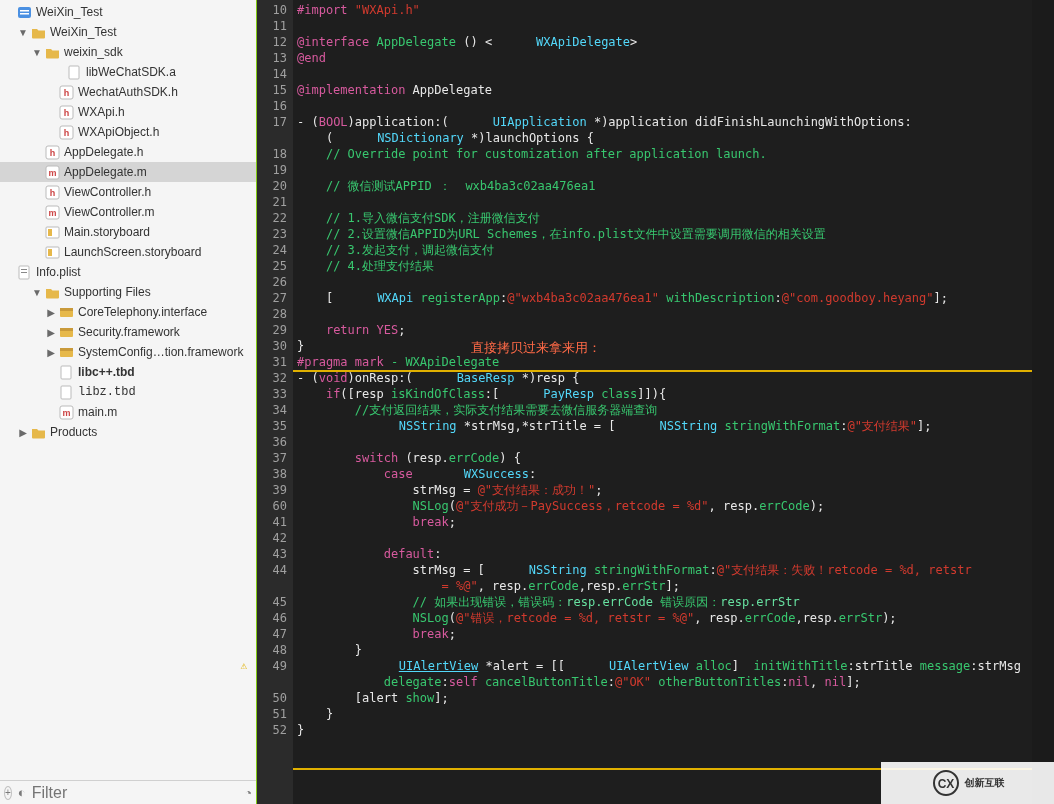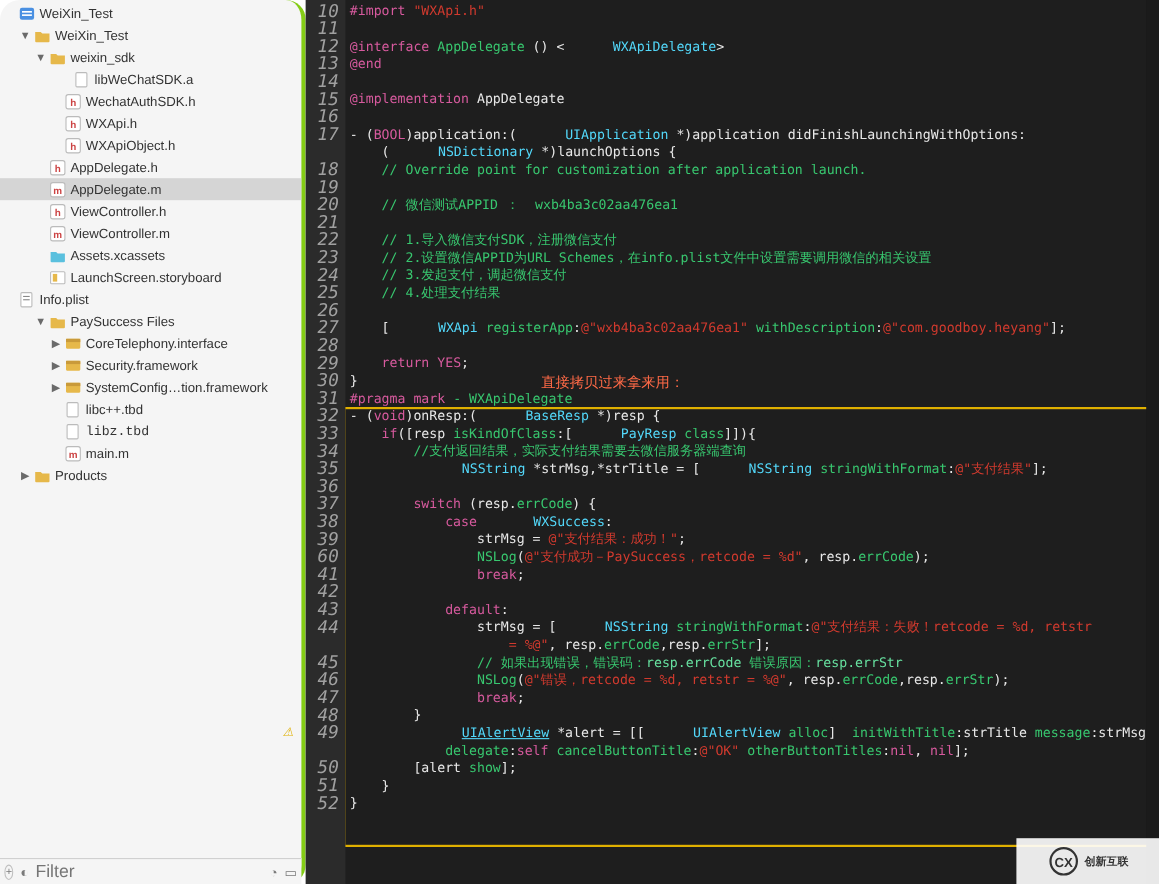--- a/index.html
+++ b/index.html
@@ -1,37 +1,37 @@
 <!DOCTYPE html>
 <html><head>
 <meta charset="utf-8">
 <style>
 * { margin: 0; padding: 0; box-sizing: border-box; }
 body { font-family: "Helvetica Neue", Arial, sans-serif; font-size: 12px; background: #fff; display: flex; height: 804px; width: 1054px; overflow: hidden; }
-.sidebar { width: 278px; background: #F5F5F5; border-right: 4px solid #84cc16; display: flex; flex-direction: column; border-radius: 18px; }
+.sidebar { width: 257px; background: #F5F5F5; border-right: 1px solid #84cc16; display: flex; flex-direction: column; }
 .file-tree { flex: 1; overflow-y: auto; padding-top: 2px; }
 .tree-row { display: flex; align-items: center; height: 20px; padding-left: 4px; cursor: pointer; white-space: nowrap; }
 .tree-row.selected { background: #D5D5D5; }
 .tree-row .disclosure { width: 10px; text-align: center; color: #6A6A6A; font-size: 10px; margin-right: 2px; }
 .tree-row .icon { width: 16px; height: 16px; margin-right: 4px; display: inline-flex; align-items: center; justify-content: center; }
 .tree-row .label { color: #333; font-size: 12px; }
 .filter-bar { display: flex; align-items: center; height: 24px; border-top: 1px solid #D0D0D0; background: #F5F5F5; padding: 0 4px; gap: 6px; }
 .filter-bar .iconbtn { width: 14px; height: 14px; display: inline-flex; align-items: center; justify-content: center; color: #7A7A7A; border: 1px solid #C0C0C0; border-radius: 50%; font-size: 10px; line-height: 1; }
 .filter-bar input { flex: 1; border: none; background: transparent; font-size: 16px; color: #333; outline: none; }
 .filter-bar .rightbtn { width: 14px; height: 14px; display: inline-flex; align-items: center; justify-content: center; color: #7A7A7A; }
 .code-area { flex: 1; background: #1E1E1E; display: flex; position: relative; }
-.gutter { width: 36px; background: #2B2B2B; color: #A0A0A0; text-align: right; font-family: Menlo, monospace; font-size: 16px; padding: 2px 6px 2px 0; line-height: 16px; font-style: italic; }
+.gutter { width: 36px; background: #2B2B2B; color: #A0A0A0; text-align: right; font-family: Menlo, monospace; font-size: 12px; padding: 2px 6px 2px 0; line-height: 16px; }
 .gutter .ln { height: 16px; }
 .gutter .warn::before { content: "⚠"; color: #E0B000; position: absolute; margin-left: -32px; font-size: 11px; }
 .code { flex: 1; font-family: Menlo, monospace; font-size: 12px; color: #E8E8E8; line-height: 16px; padding: 2px 0 2px 4px; position: relative; overflow: hidden; }
 .code pre { margin: 0; white-space: pre; }
 .box-highlight { position: absolute; border: 2px solid #E0B000; pointer-events: none; }
 .annotation { position: absolute; color: #FF6A47; font-family: "PingFang SC", sans-serif; font-size: 13px; }
 .minimap { width: 22px; background: #1B1B1B; }
-.watermark { position: absolute; right: 0; bottom: 0; width: 130px; height: 42px; background: rgba(255,255,255,0.9); display: flex; align-items: center; justify-content: center; font-weight: bold; color: #333; font-size: 10px; z-index: 50; }
+.watermark { position: absolute; right: 0; bottom: 0; width: 173px; height: 42px; background: rgba(255,255,255,0.9); display: flex; align-items: center; justify-content: center; font-weight: bold; color: #333; font-size: 10px; z-index: 50; }
 
 .kw { color: #D75A9E; font-weight: normal; }
 .str { color: #D13A2E; }
 .cls { color: #53D8FA; margin-left: 44px; }
 .clsg { color: #38C76F; }
 .mth { color: #38C76F; }
 .cmt { color: #38C76F; }
 .pmark { color: #D75A9E; }
 .pmarkt { color: #38C76F; }
 .sel  { text-decoration: underline; }
@@ -148,24 +148,25 @@
             <rect x="1" y="1" width="13" height="13" rx="2" fill="#fff" stroke="#bbb"></rect>
             <text x="7.5" y="11" text-anchor="middle" font-size="9" font-weight="bold" fill="#C44">m</text>
           </svg>
         </span>
         <span class="label">ViewController.m</span>
       </div>
       <div class="tree-row" style="padding-left: 32px;">
         <span class="disclosure"></span>
         <span class="icon">
           <svg width="15" height="15">
-            <path d="M1 4 h5 l1.5 1.5 H14 v7 a1 1 0 0 1 -1 1 H2 a1 1 0 0 1 -1 -1 Z" fill="#5AC0DE"></path>
-          </svg>
-        </span>
-        <span class="label">Assets.xcassets</span>
+            <rect x="1" y="2" width="13" height="11" rx="1" fill="#fff" stroke="#bbb"></rect>
+            <rect x="3" y="4" width="4" height="7" fill="#E6B84A"></rect>
+          </svg>
+        </span>
+        <span class="label">Main.storyboard</span>
       </div>
       <div class="tree-row" style="padding-left: 32px;">
         <span class="disclosure"></span>
         <span class="icon">
           <svg width="15" height="15">
             <rect x="1" y="2" width="13" height="11" rx="1" fill="#fff" stroke="#bbb"></rect>
             <rect x="3" y="4" width="4" height="7" fill="#E6B84A"></rect>
           </svg>
         </span>
         <span class="label">LaunchScreen.storyboard</span>
@@ -181,21 +182,21 @@
         </span>
         <span class="label">Info.plist</span>
       </div>
       <div class="tree-row" style="padding-left: 32px;">
         <span class="disclosure">▼</span>
         <span class="icon">
           <svg width="15" height="15">
             <path d="M1 4 h5 l1.5 1.5 H14 v7 a1 1 0 0 1 -1 1 H2 a1 1 0 0 1 -1 -1 Z" fill="#E6B84A"></path>
           </svg>
         </span>
-        <span class="label">PaySuccess Files</span>
+        <span class="label">Supporting Files</span>
       </div>
       <div class="tree-row" style="padding-left: 46px;">
         <span class="disclosure">▶</span>
         <span class="icon">
           <svg width="15" height="15">
             <rect x="1" y="3" width="13" height="9" rx="1" fill="#E6B84A"></rect>
             <rect x="1" y="3" width="13" height="3" fill="#C99A3A"></rect>
           </svg>
         </span>
         <span class="label">CoreTelephony.interface</span>
@@ -213,21 +214,21 @@
       <div class="tree-row" style="padding-left: 46px;">
         <span class="disclosure">▶</span>
         <span class="icon">
           <svg width="15" height="15">
             <rect x="1" y="3" width="13" height="9" rx="1" fill="#E6B84A"></rect>
             <rect x="1" y="3" width="13" height="3" fill="#C99A3A"></rect>
           </svg>
         </span>
         <span class="label">SystemConfig…tion.framework</span>
       </div>
-      <div class="tree-row" style="padding-left: 46px;">
+      <div class="tree-row" style="padding-left: 46px; font-weight: bold;">
         <span class="disclosure"></span>
         <span class="icon">
           <svg width="15" height="15">
             <rect x="2" y="1" width="10" height="13" rx="1" fill="#fff" stroke="#bbb"></rect>
           </svg>
         </span>
         <span class="label">libc++.tbd</span>
       </div>
       <div class="tree-row" style="padding-left: 46px; font-family: Liberation Mono, monospace;">
         <span class="disclosure"></span>

